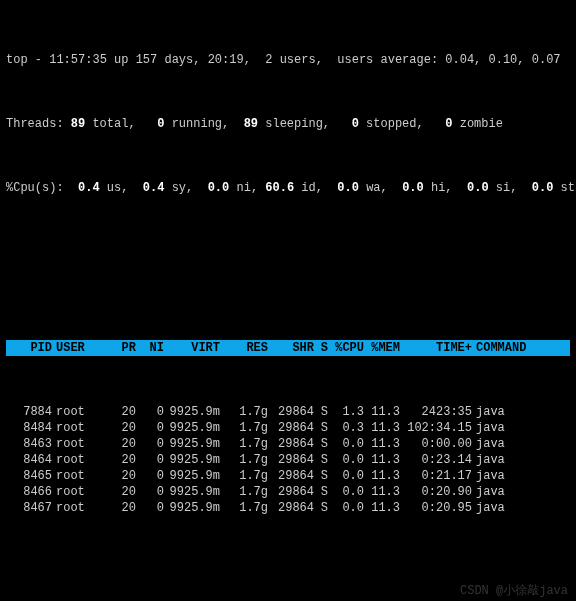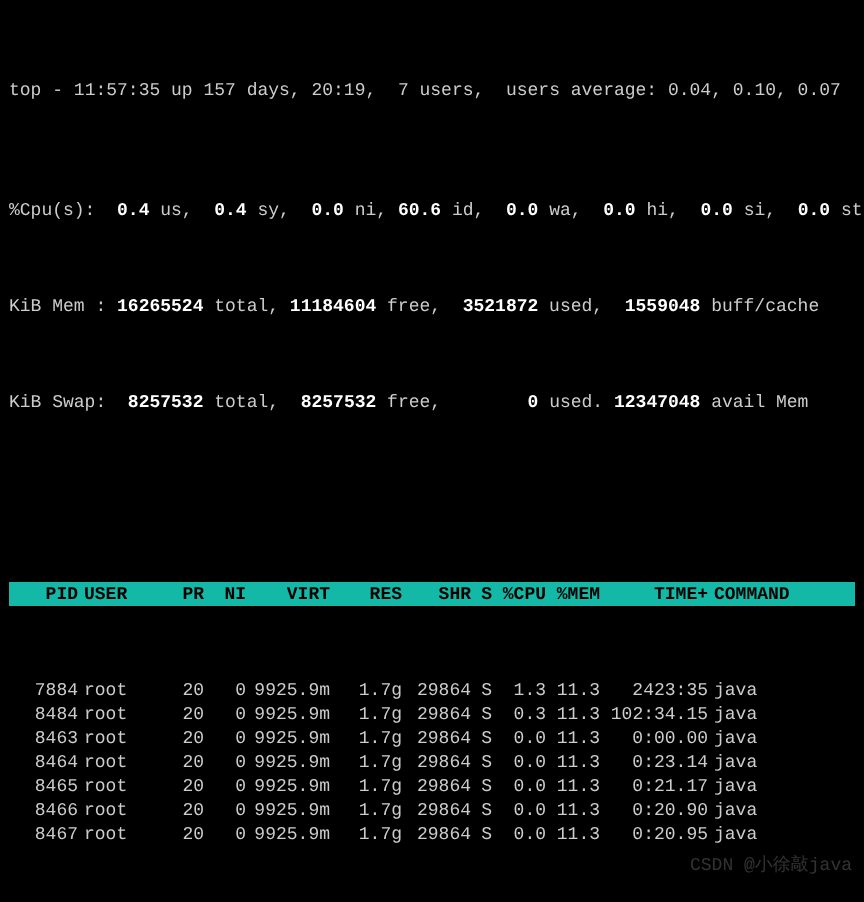--- a/index.html
+++ b/index.html
@@ -14,59 +14,58 @@
     height: 601px;
     overflow: hidden;
     position: relative;
   }
   .term {
     padding: 4px 6px;
     white-space: pre;
   }
   .b { font-weight: bold; color: #fff; }
   .hdr {
-    background: #14b8a6;
+    background: #0ea5e9;
     color: #000;
     font-weight: bold;
   }
   .row span, .hdr span { display: inline-block; }
   .c-pid   { width: 46px; text-align: right; }
   .c-user  { width: 50px; text-align: left; padding-left: 4px; }
   .c-pr    { width: 30px; text-align: right; }
   .c-ni    { width: 28px; text-align: right; }
   .c-virt  { width: 56px; text-align: right; }
   .c-res   { width: 48px; text-align: right; }
   .c-shr   { width: 46px; text-align: right; }
   .c-s     { width: 14px; text-align: right; }
   .c-cpu   { width: 36px; text-align: right; }
   .c-mem   { width: 36px; text-align: right; }
   .c-time  { width: 72px; text-align: right; }
   .c-cmd   { width: 60px; text-align: left; padding-left: 4px; }
   .watermark {
     position: absolute;
     right: 8px;
-    bottom: 16px;
+    bottom: 2px;
     color: rgba(200,200,200,0.25);
     font-size: 12px;
     pointer-events: none;
   }
 </style>
 </head>
 <body>
 
 <div class="term">
 
-  <div><span>top - </span><span>11:57:35</span><span> up 157 days, 20:19,  </span><span>7 users</span><span>,  users average: </span><span>0.04, 0.10, 0.07</span></div>
+  <div><span>top - </span><span>11:57:35</span><span> up 157 days, 20:19,  </span><span>2 users</span><span>,  users average: </span><span>0.04, 0.10, 0.07</span></div>
 
+  <div><span>Threads: </span><span class="b">89</span><span> total,   </span><span class="b">0</span><span> running,  </span><span class="b">89</span><span> sleeping,   </span><span class="b">0</span><span> stopped,   </span><span class="b">0</span><span> zombie</span></div>
 
   <div><span>%Cpu(s):  </span><span class="b">0.4</span><span> us,  </span><span class="b">0.4</span><span> sy,  </span><span class="b">0.0</span><span> ni, </span><span class="b">60.6</span><span> id,  </span><span class="b">0.0</span><span> wa,  </span><span class="b">0.0</span><span> hi,  </span><span class="b">0.0</span><span> si,  </span><span class="b">0.0</span><span> st</span></div>
 
-  <div><span>KiB Mem : </span><span class="b">16265524</span><span> total, </span><span class="b">11184604</span><span> free,  </span><span class="b">3521872</span><span> used,  </span><span class="b">1559048</span><span> buff/cache</span></div>
 
-  <div><span>KiB Swap:  </span><span class="b">8257532</span><span> total,  </span><span class="b">8257532</span><span> free,        </span><span class="b">0</span><span> used. </span><span class="b">12347048</span><span> avail Mem</span></div>
 
   <div>&nbsp;</div>
 
   <div class="hdr"><span class="c-pid">PID</span><span class="c-user">USER</span><span class="c-pr">PR</span><span class="c-ni">NI</span><span class="c-virt">VIRT</span><span class="c-res">RES</span><span class="c-shr">SHR</span><span class="c-s">S</span><span class="c-cpu">%CPU</span><span class="c-mem">%MEM</span><span class="c-time">TIME+</span><span class="c-cmd">COMMAND</span></div>
 
   <div id="rows-container"><div class="row"><span class="c-pid">7884</span><span class="c-user">root</span><span class="c-pr">20</span><span class="c-ni">0</span><span class="c-virt">9925.9m</span><span class="c-res">1.7g</span><span class="c-shr">29864</span><span class="c-s">S</span><span class="c-cpu">1.3</span><span class="c-mem">11.3</span><span class="c-time">2423:35</span><span class="c-cmd">java</span></div><div class="row"><span class="c-pid">8484</span><span class="c-user">root</span><span class="c-pr">20</span><span class="c-ni">0</span><span class="c-virt">9925.9m</span><span class="c-res">1.7g</span><span class="c-shr">29864</span><span class="c-s">S</span><span class="c-cpu">0.3</span><span class="c-mem">11.3</span><span class="c-time">102:34.15</span><span class="c-cmd">java</span></div><div class="row"><span class="c-pid">8463</span><span class="c-user">root</span><span class="c-pr">20</span><span class="c-ni">0</span><span class="c-virt">9925.9m</span><span class="c-res">1.7g</span><span class="c-shr">29864</span><span class="c-s">S</span><span class="c-cpu">0.0</span><span class="c-mem">11.3</span><span class="c-time">0:00.00</span><span class="c-cmd">java</span></div><div class="row"><span class="c-pid">8464</span><span class="c-user">root</span><span class="c-pr">20</span><span class="c-ni">0</span><span class="c-virt">9925.9m</span><span class="c-res">1.7g</span><span class="c-shr">29864</span><span class="c-s">S</span><span class="c-cpu">0.0</span><span class="c-mem">11.3</span><span class="c-time">0:23.14</span><span class="c-cmd">java</span></div><div class="row"><span class="c-pid">8465</span><span class="c-user">root</span><span class="c-pr">20</span><span class="c-ni">0</span><span class="c-virt">9925.9m</span><span class="c-res">1.7g</span><span class="c-shr">29864</span><span class="c-s">S</span><span class="c-cpu">0.0</span><span class="c-mem">11.3</span><span class="c-time">0:21.17</span><span class="c-cmd">java</span></div><div class="row"><span class="c-pid">8466</span><span class="c-user">root</span><span class="c-pr">20</span><span class="c-ni">0</span><span class="c-virt">9925.9m</span><span class="c-res">1.7g</span><span class="c-shr">29864</span><span class="c-s">S</span><span class="c-cpu">0.0</span><span class="c-mem">11.3</span><span class="c-time">0:20.90</span><span class="c-cmd">java</span></div><div class="row"><span class="c-pid">8467</span><span class="c-user">root</span><span class="c-pr">20</span><span class="c-ni">0</span><span class="c-virt">9925.9m</span><span class="c-res">1.7g</span><span class="c-shr">29864</span><span class="c-s">S</span><span class="c-cpu">0.0</span><span class="c-mem">11.3</span><span class="c-time">0:20.95</span><span class="c-cmd">java</span></div></div>
 
 </div>
 
 <div class="watermark">CSDN @小徐敲java</div>

